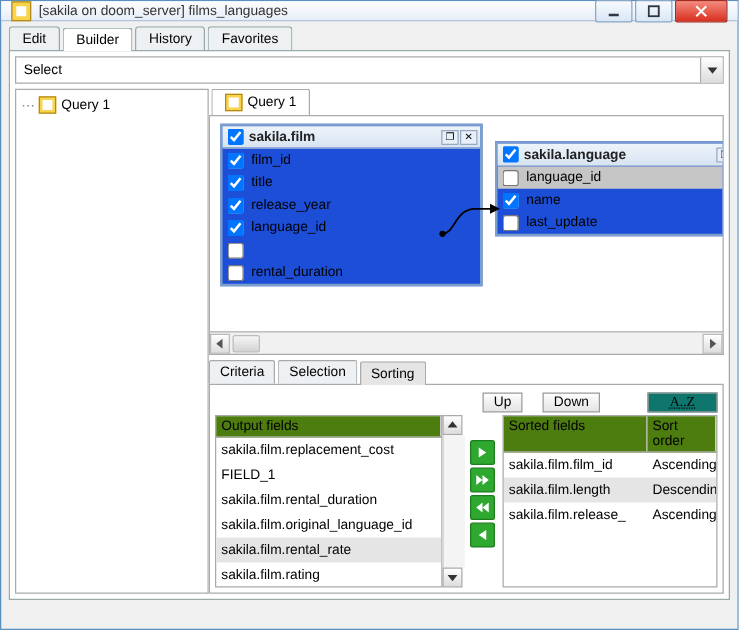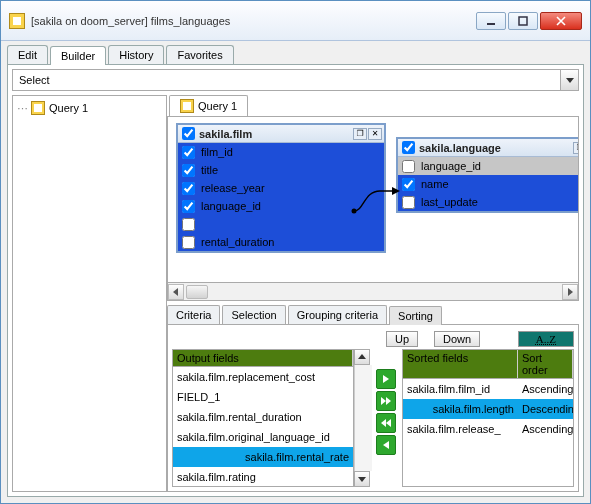--- a/index.html
+++ b/index.html
@@ -1,32 +1,32 @@
 <!DOCTYPE html>
 <html><head>
 <meta charset="utf-8">
 <style>
 * { box-sizing: border-box; margin: 0; padding: 0; font-family: "Segoe UI", Tahoma, sans-serif; font-size: 11px; }
 body { background: #fff; width: 591px; height: 504px; overflow: hidden; }
 
 .window { width: 591px; height: 504px; border: 1px solid #5a8fc0; background: #f0f0f0; display: flex; flex-direction: column; }
-.titlebar { height: 40px; background: linear-gradient(#fdfdff, #e6eef8); display: flex; align-items: center; padding: 0 8px 0 8px; border-bottom: 1px solid #b0c4de; }
+.titlebar { height: 16px; background: linear-gradient(#fdfdff, #e6eef8); display: flex; align-items: center; padding: 0 8px 0 8px; border-bottom: 1px solid #b0c4de; }
 .title-icon { width: 16px; height: 16px; background: #f9d34c; border: 1px solid #b08a1a; margin-right: 6px; position: relative; }
 .title-icon::after { content: ''; position: absolute; top:3px; left:3px; width:8px; height:8px; background:#fff; }
 .titletext { flex: 1; color: #333; }
 .win-controls { display: flex; gap: 2px; }
 .win-btn { width: 30px; height: 18px; border: 1px solid #8aa7c5; background: linear-gradient(#f6fafe,#d9e7f6); border-radius: 2px; display:flex; align-items:center; justify-content:center; font-size:10px; color:#334; cursor:pointer;}
 .win-btn.close { background: linear-gradient(#f48a7e,#d9301e); color:#fff; border-color:#a8281a; width:42px;}
 .win-btn svg { width:10px; height:10px; }
 
 .main-tabs { display:flex; padding: 4px 6px 0 6px; }
 .main-tab { padding: 3px 10px; border:1px solid #9aa; background:#eef1f4; border-bottom:none; margin-right:2px; cursor:pointer; border-radius:3px 3px 0 0;}
 .main-tab.active { background:#fff; position:relative; top:1px; }
 
-.content-frame { margin:0 6px 6px 6px; flex:1; border:1px solid #9aa; background:#fff; display:flex; flex-direction:column; padding:4px; }
+.content-frame { margin:0 6px 23px 6px; flex:1; border:1px solid #9aa; background:#fff; display:flex; flex-direction:column; padding:4px; }
 
 .select-bar { display:flex; border:1px solid #aaa; height:22px; align-items:center; background:#fff; }
 .select-bar span { padding:0 6px; flex:1; }
 .drop-btn { width:18px; height:20px; border-left:1px solid #aaa; background:linear-gradient(#fefefe,#ddd); display:flex; align-items:center; justify-content:center; cursor:pointer;}
 .drop-btn svg{width:8px;height:8px;}
 
 .split { flex:1; display:flex; margin-top:4px; min-height:0; }
 .tree-pane { width:155px; border:1px solid #aaa; background:#fff; padding:4px; }
 .tree-node { display:flex; align-items:center; gap:4px; padding:1px 0;}
 .tree-dots { color:#888; letter-spacing:-1px; }
@@ -69,21 +69,21 @@
 .small-btn { border:1px solid #999; background:linear-gradient(#fefefe,#e3e3e3); padding:1px 8px; cursor:pointer; }
 .az-btn { margin-left:auto; border:1px solid #999; padding:1px 17px; font-family:serif; cursor:pointer; background:#0f766e; text-decoration:underline dotted;}
 
 .lists-row { flex:1; display:flex; gap:4px; min-height:0;}
 .listbox { flex:1; border:1px solid #aaa; display:flex; flex-direction:column; min-width:0;}
 .list-head { display:flex; background:#4d7c0f; border-bottom:1px solid #aaa; }
 .list-head div { padding:2px 4px; border-right:1px solid #ccc; font-weight:normal; color:#000;}
 .list-body { flex:1; overflow:hidden; }
 .list-row { display:flex; height:20px; align-items:center; }
 .list-row div { padding:1px 4px; overflow:hidden; white-space:nowrap; text-overflow:clip;}
-.list-row.shade { background:#0ea5e9;text-align:right; }
+.list-row.shade { background:#e5e5e5; }
 .output-col { flex:1; }
 .scroll-up, .scroll-down { width:16px; height:16px; border:1px solid #aaa; background:linear-gradient(#fefefe,#ddd); display:flex; align-items:center; justify-content:center; cursor:pointer;}
 .out-right { width:18px; display:flex; flex-direction:column; justify-content:space-between; }
 .out-right .track { flex:1; border-left:1px solid #ccc; background:#f4f4f4; }
 
 .move-btns { width:22px; display:flex; flex-direction:column; gap:2px; padding-top:20px;}
 .mv { width:20px; height:20px; background:#2ea82e; border:1px solid #1d7d1d; border-radius:2px; display:flex; align-items:center; justify-content:center; cursor:pointer;}
 .mv svg { fill:#fff; }
 
 .sorted-col1 { width:115px; }
@@ -230,21 +230,20 @@
           <div class="arrow">
               <svg width="8" height="8" viewBox="0 0 8 8">
                 <path d="M2 0 L7 4 L2 8 Z" fill="#555"></path>
               </svg>
             </div>
         </div>
 
         <div class="lower-tabs">
           <div class="lower-tab">Criteria</div>
           <div class="lower-tab">Selection</div>
-          <div class="lower-tab">Grouping criteria</div>
           <div class="lower-tab active">Sorting</div>
         </div>
 
         <div class="lower-panel">
           <div class="up-down-row">
             <div class="spacer"></div>
             <button class="small-btn">Up</button>
             <button class="small-btn">Down</button>
             <button class="az-btn">A..Z</button>
           </div>

